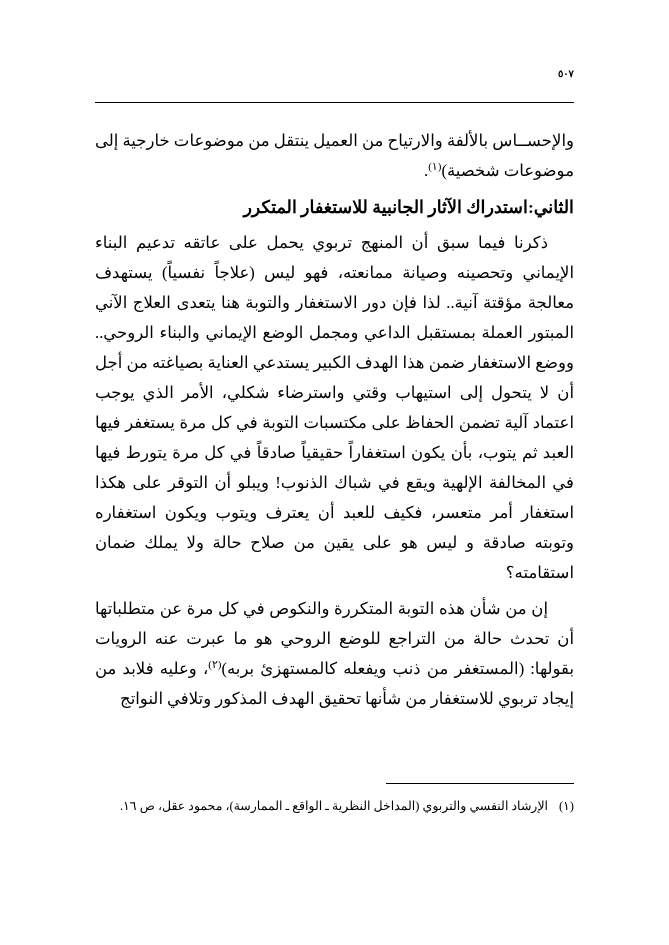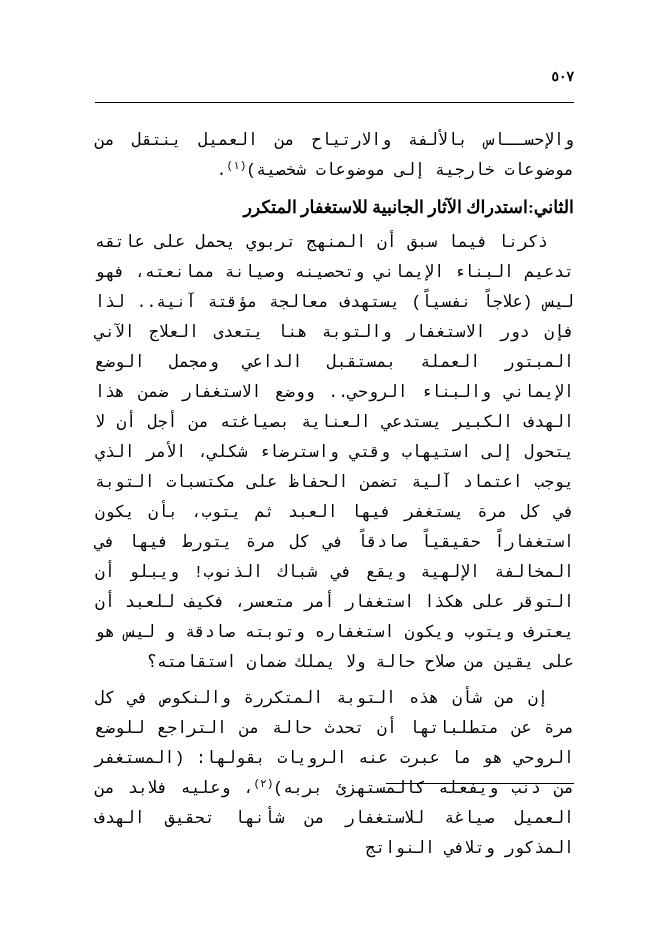--- a/index.html
+++ b/index.html
@@ -30,21 +30,21 @@
     flex-direction: row;
     align-items: baseline;
     justify-content: space-between;
   }
   .header-title {
     font-size: 15.5px;
     font-weight: bold;
     letter-spacing: 0px;
   }
   .header-page {
-    font-size: 14px;
+    font-size: 10px;
     font-weight: bold;
   }
   .header-rule {
     position: absolute;
     top: 102px;
     right: 95px;
     left: 95px;
     border-top: 1.2px solid #000;
   }
   .content {
@@ -53,21 +53,20 @@
     right: 95px;
     left: 95px;
     text-align: justify;
     text-align-last: right;
     font-size: 16.5px;
     line-height: 30px;
   }
   p.para {
     margin: 0 0 6px 0;
     text-indent: 0;
-    font-family: Liberation Mono, monospace;
   }
   p.para.indent {
     text-indent: 26px;
   }
   .subheading {
     margin: 4px 0 6px 0;
     font-size: 17.5px;
     font-weight: bold;
     text-align: right;
     line-height: 30px;
@@ -117,22 +116,25 @@
   <div class="header-rule"></div>
 
   <div class="content">
 
     <p class="para"><span>والإحســاس بالألفة والارتياح من العميل ينتقل من موضوعات خارجية إلى موضوعات شخصية)</span><sup class="fn">(١)</sup><span>.</span></p>
 
     <h2 class="subheading">الثاني:استدراك الآثار الجانبية للاستغفار المتكرر</h2>
 
     <p class="para indent">ذكرنا فيما سبق أن المنهج تربوي يحمل على عاتقه تدعيم البناء الإيماني وتحصينه وصيانة ممانعته، فهو ليس (علاجاً نفسياً) يستهدف معالجة مؤقتة آنية.. لذا فإن دور الاستغفار والتوبة هنا يتعدى العلاج الآني المبتور العملة بمستقبل الداعي ومجمل الوضع الإيماني والبناء الروحي.. ووضع الاستغفار ضمن هذا الهدف الكبير يستدعي العناية بصياغته من أجل أن لا يتحول إلى استيهاب وقتي واسترضاء شكلي، الأمر الذي يوجب اعتماد آلية تضمن الحفاظ على مكتسبات التوبة في كل مرة يستغفر فيها العبد ثم يتوب، بأن يكون استغفاراً حقيقياً صادقاً في كل مرة يتورط فيها في المخالفة الإلهية ويقع في شباك الذنوب! ويبلو أن التوقر على هكذا استغفار أمر متعسر، فكيف للعبد أن يعترف ويتوب ويكون استغفاره وتوبته صادقة و ليس هو على يقين من صلاح حالة ولا يملك ضمان استقامته؟</p>
 
-    <p class="para indent"><span>إن من شأن هذه التوبة المتكررة والنكوص في كل مرة عن متطلباتها أن تحدث حالة من التراجع للوضع الروحي هو ما عبرت عنه الرويات بقولها: (المستغفر من ذنب ويفعله كالمستهزئ بربه)</span><sup class="fn">(٢)</sup><span>، وعليه فلابد من العميل صياغة للاستغفار من شأنها تحقيق الهدف المذكور وتلافي النواتج</span></p>
+    <p class="para indent"><span>إن من شأن هذه التوبة المتكررة والنكوص في كل مرة عن متطلباتها أن تحدث حالة من التراجع للوضع الروحي هو ما عبرت عنه الرويات بقولها: (المستغفر من ذنب ويفعله كالمستهزئ بربه)</span><sup class="fn">(٢)</sup><span>، وعليه فلابد من إيجاد تربوي للاستغفار من شأنها تحقيق الهدف المذكور وتلافي النواتج</span></p>
 
   </div>
 
   <div class="footnote-rule"></div>
 
   <div class="footnotes">
+    <div class="footnote">
+      <span class="fn-num">(١)</span><span class="fn-text">الإرشاد النفسي والتربوي (المداخل النظرية ـ الواقع ـ الممارسة)، محمود عقل، ص ١٦.</span>
+    </div>
   </div>
 
 </div>
 
 </body></html>

